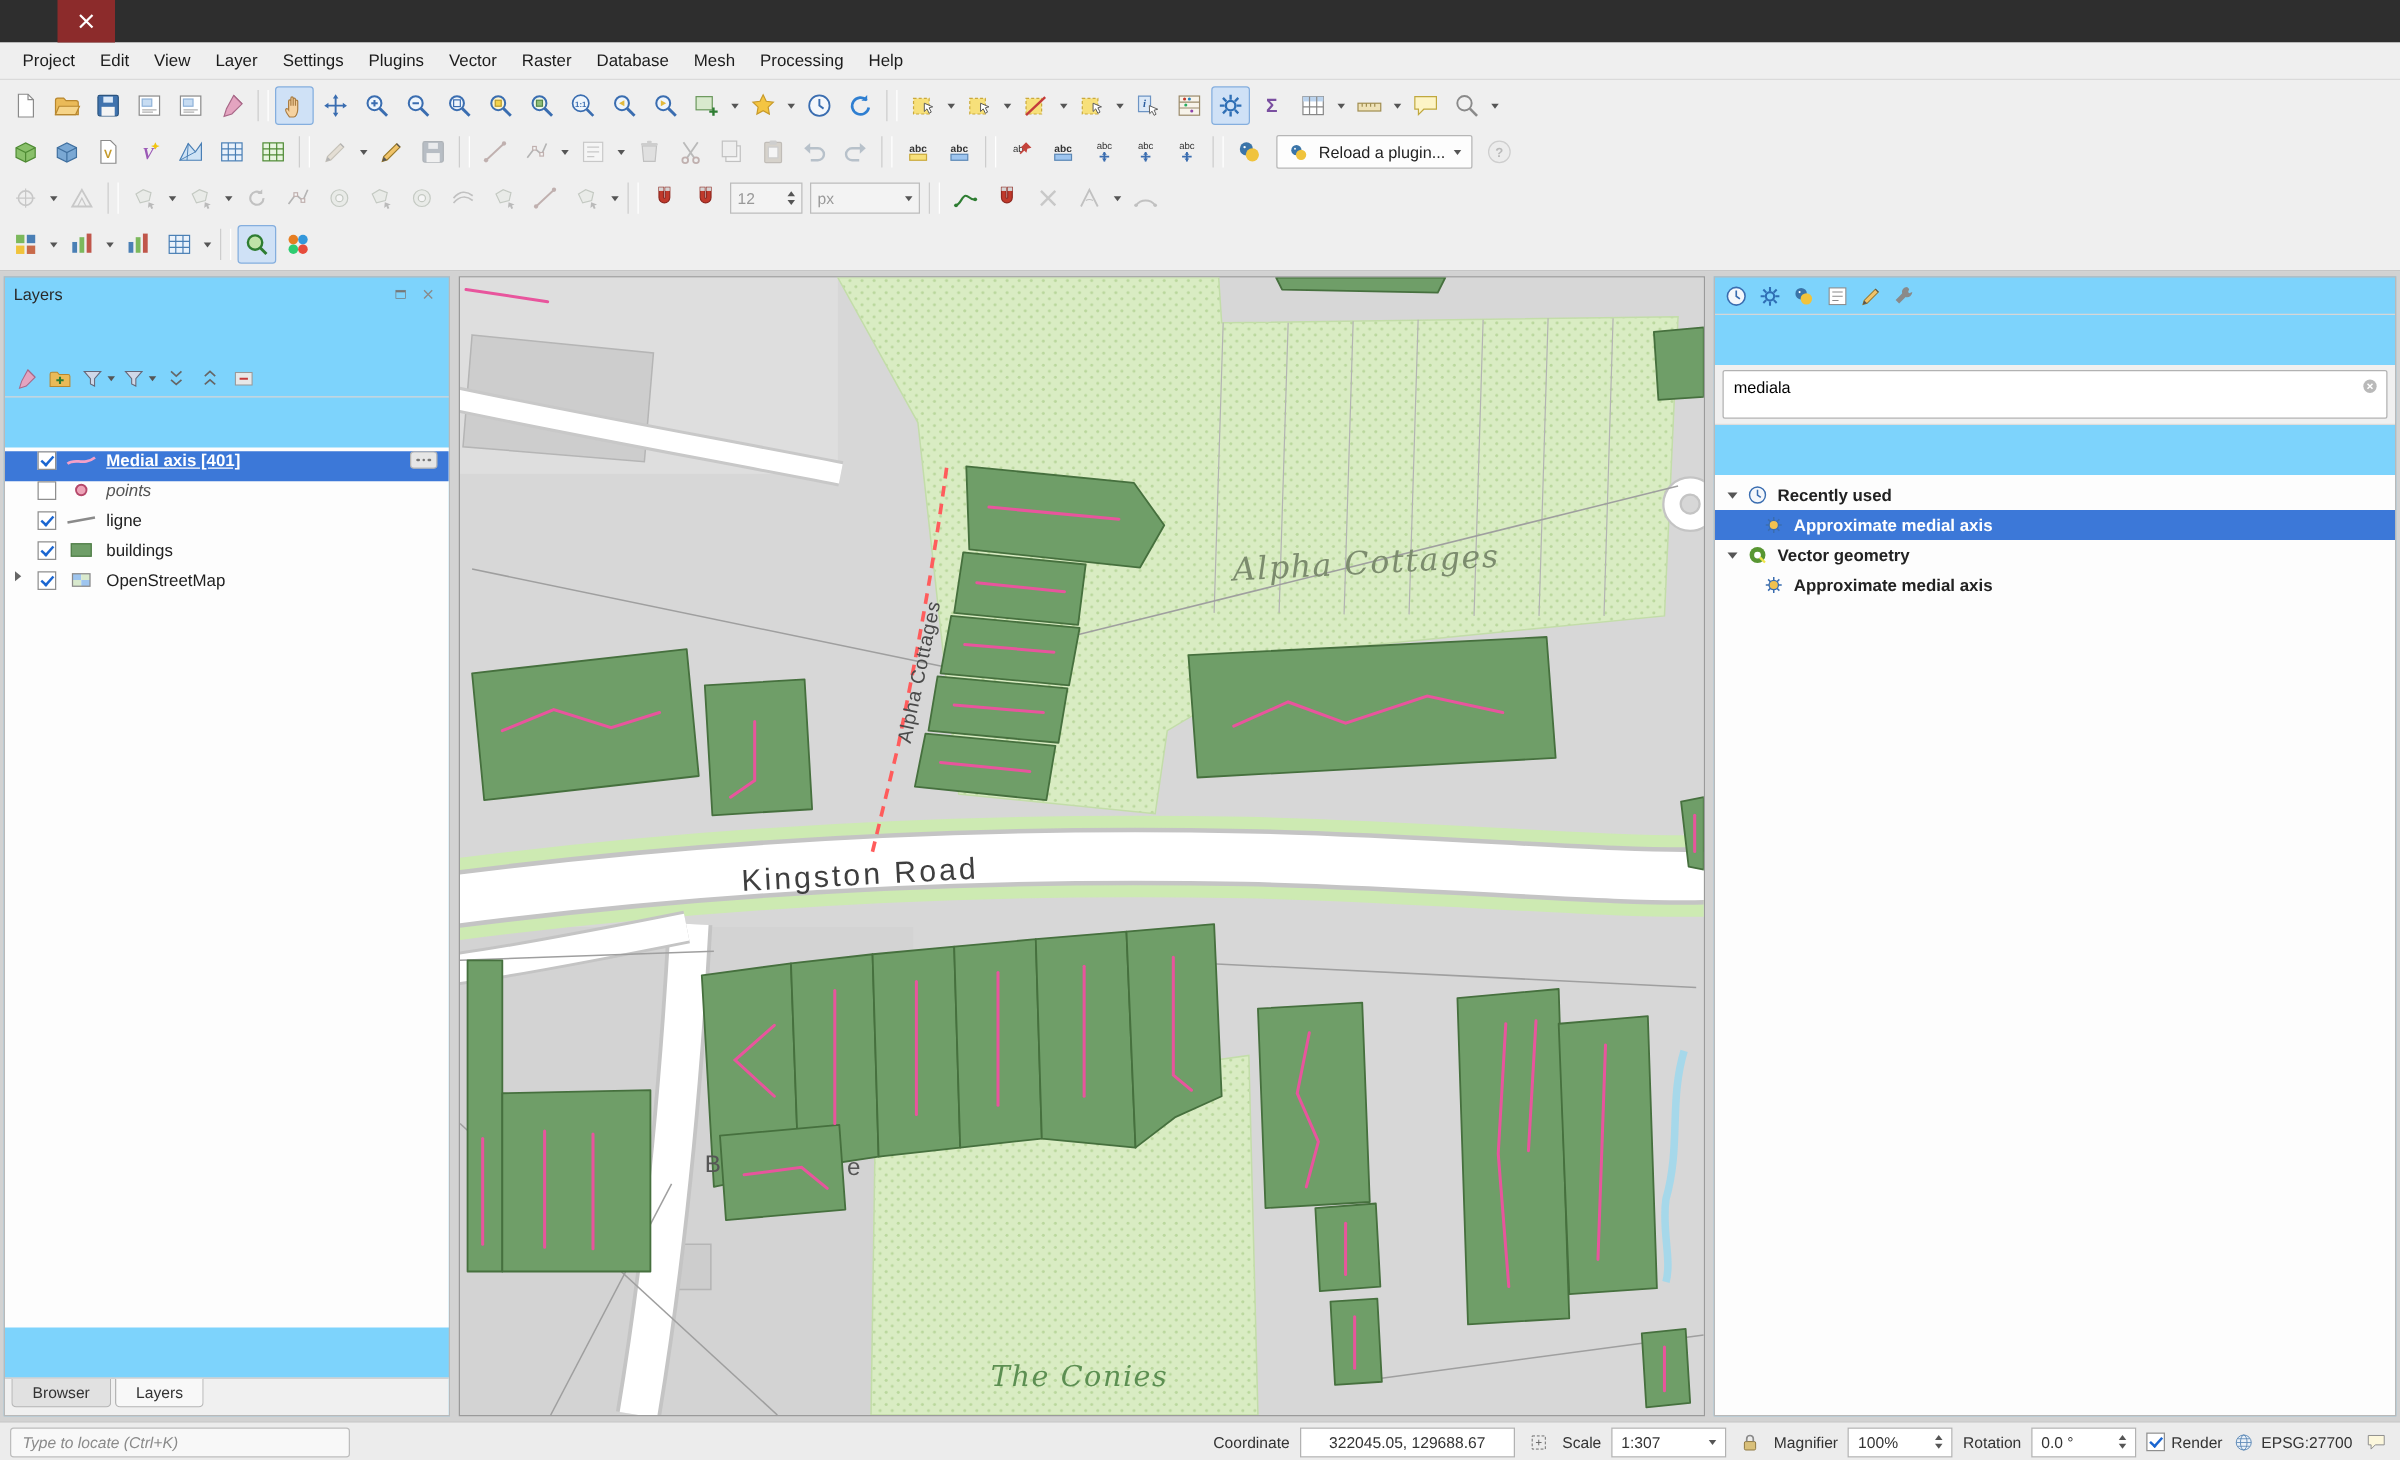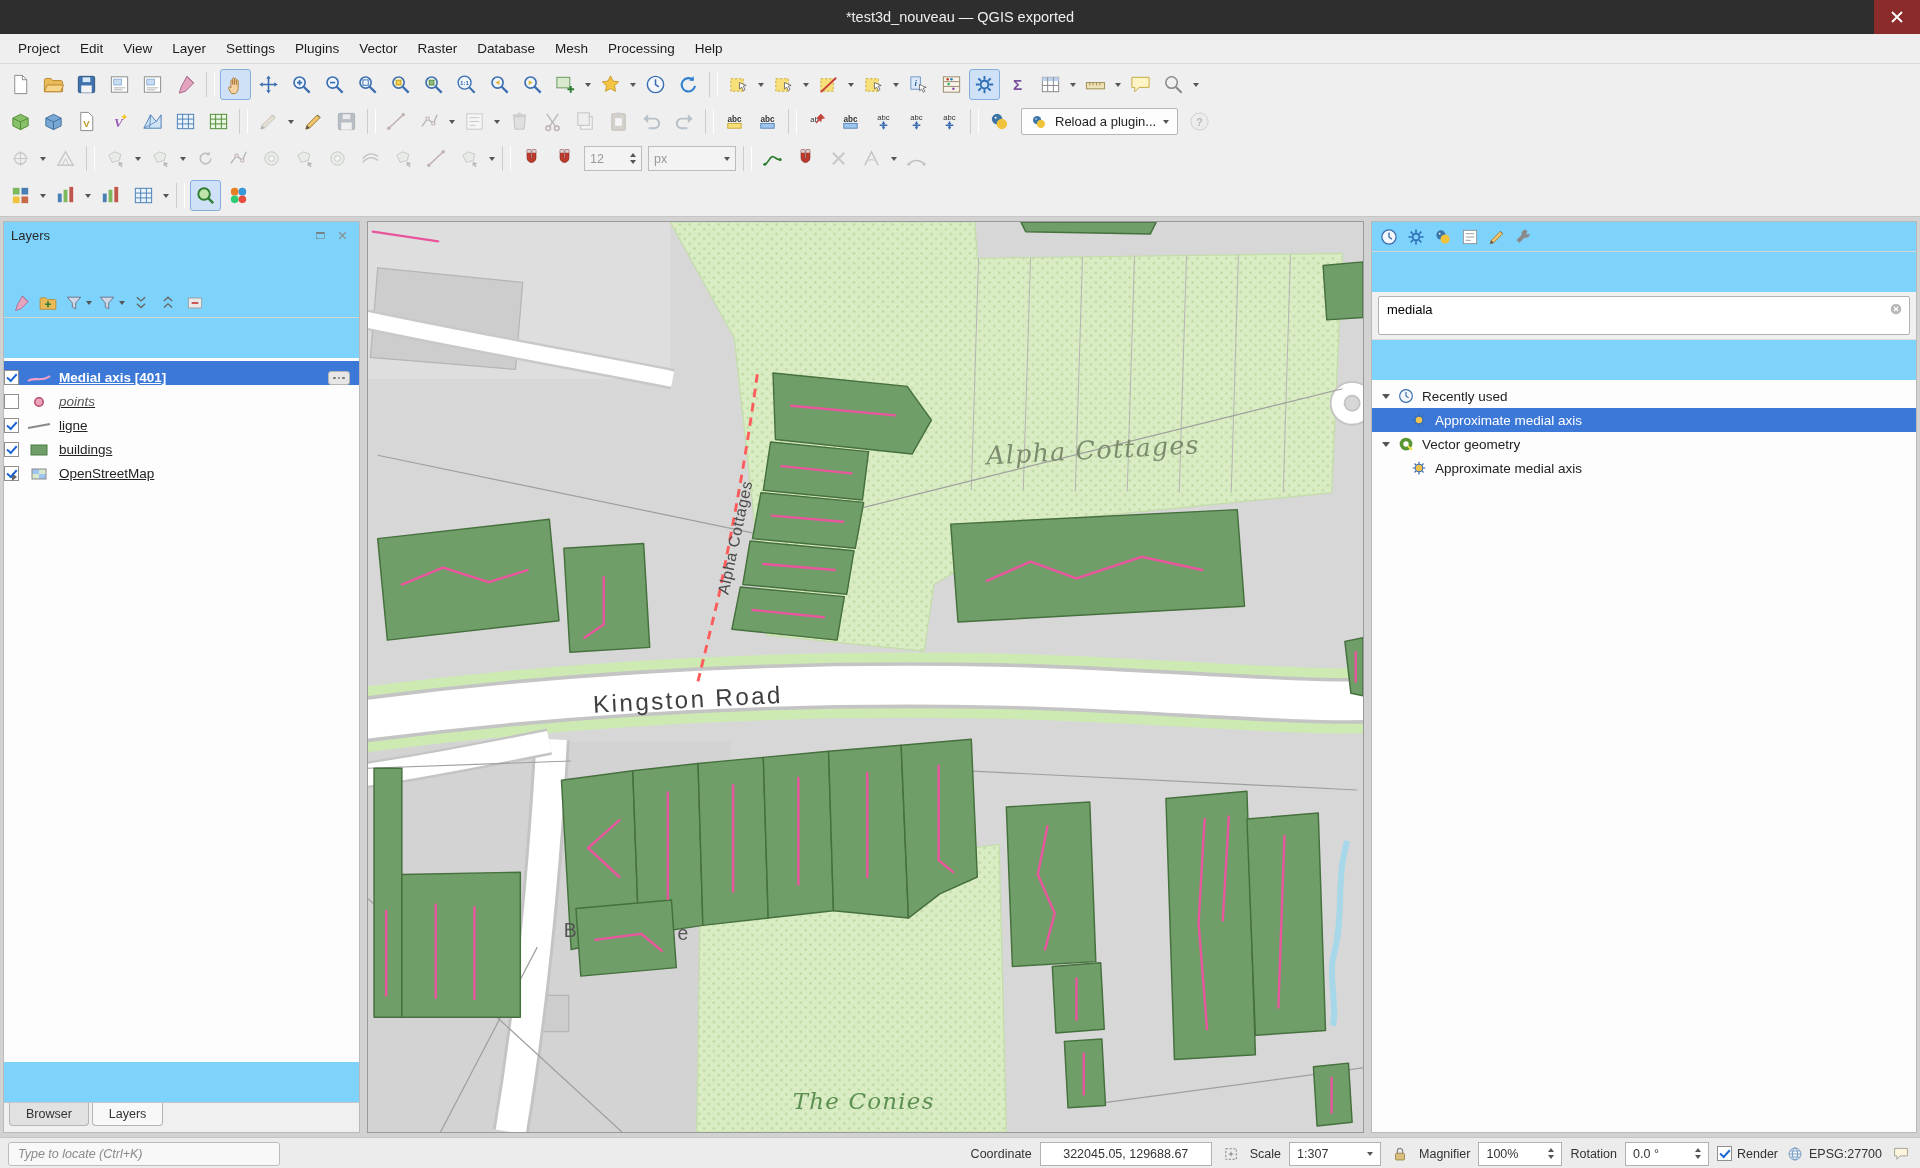--- a/index.html
+++ b/index.html
@@ -44,41 +44,41 @@
   .panel-hd { height:26px; display:flex; align-items:center; padding:0 7px; font-size:13px; color:#2a2a2a; flex:none; }
   .panel-hd .sp { flex:1; }
   .hd-btn { width:19px; height:19px; display:flex; align-items:center; justify-content:center; margin-left:3px; }
   .hd-btn svg { width:13px; height:13px; }
 
   .panel-tb { height:30px; display:flex; align-items:center; padding:0 4px; gap:1px; border-bottom:1px solid #d6d6d6; flex:none; }
   .sbtn { height:26px; min-width:26px; display:inline-flex; align-items:center; justify-content:center; gap:2px; border-radius:3px; padding:0 2px; }
   .sbtn svg { width:20px; height:20px; }
 
   .tree { flex:1; background:#fdfdfd; overflow:hidden; padding-top:3px; }
-  .lrow { height:24px; display:flex; align-items:flex-end; gap:7px; font-size:13.5px; position:relative;text-decoration:underline; }
+  .lrow { height:24px; display:flex; align-items:flex-start; gap:7px; padding-left:26px; font-size:13.5px; position:relative; }
   .lrow .tri-right { position:absolute; left:8px; }
   .lrow.sel { background:#3c78d8; color:#fff; }
   .lrow.sel .lbl { font-weight:bold; text-decoration:underline; }
   .lrow.italic .lbl { font-style:italic; color:#555; }
   .cb { width:15px; height:15px; border:1px solid #8f8f8f; background:#fff; flex:none; display:flex; align-items:center; justify-content:center; }
   .cb.on::after { content:""; width:8px; height:4px; border-left:2px solid #1b66d1; border-bottom:2px solid #1b66d1; transform:rotate(-48deg) translate(1px,-1px); }
   .lsym { width:26px; height:14px; flex:none; display:flex; align-items:center; justify-content:center; }
   .widgetbadge { margin-left:auto; margin-right:9px; width:22px; height:14px; border-radius:3px; background:#e6e6e6; border:1px solid #b5b5b5; display:flex; align-items:center; justify-content:center; gap:2px; }
   .widgetbadge i { width:2.5px; height:2.5px; background:#777; border-radius:50%; }
 
   .bottom-tabs { height:30px; display:flex; align-items:flex-start; padding:0 5px; gap:3px; background:#f0f0f0; border-top:1px solid #c6c6c6; flex:none; }
   .btab { padding:4px 16px; font-size:12.5px; border:1px solid #b5b5b5; border-top:none; background:#e1e1e1; border-radius:0 0 4px 4px; color:#333; }
   .btab.active { background:#f8f8f8; }
 
   .search-row { padding:4px 6px; border-bottom:1px solid #ddd; background:#f0f0f0; position:relative; flex:none; }
   .search-input { width:100%; height:39px; border:1px solid #b2b2b2; background:#fff; padding:0 26px 12px 8px; font-size:13px; border-radius:2px; font-family:"Liberation Sans",sans-serif; }
   .search-clear { position:absolute; right:12px; top:9px; width:16px; height:16px; }
   .search-clear svg { width:16px; height:16px; }
 
-  .ptree { flex:1; background:#fdfdfd; padding-top:4px; font-size:13.5px; }
+  .ptree { flex:1; background:#fdfdfd; padding-top:4px; font-size:13.5px;font-weight:bold; }
   .prow { height:24px; display:flex; align-items:center; gap:7px; padding-left:10px; position:relative; }
   .prow.item { padding-left:38px; }
   .prow.sel { background:#3c78d8; color:#fff; }
   .picon { width:18px; height:18px; flex:none; display:flex; }
   .picon svg { width:18px; height:18px; }
 
   .map-wrap { flex:1; border:1px solid #9a9a9a; background:#d7d7d7; min-width:0; }
   #map { width:100%; height:100%; display:block; }
 
   
@@ -447,21 +447,20 @@
       </symbol>
 <symbol id="s-dockwin" viewBox="0 0 24 24">
         <rect x="5" y="6" width="14" height="12" fill="none" stroke="#777"></rect>
         <rect x="5" y="6" width="14" height="3" fill="#777"></rect>
       </symbol>
 </defs>
 </svg>
 
 <div class="titlebar">
   <span class="spacer"></span>
-  <span class="title">*test3d_nouveau — QGIS exported</span>
   <span class="close-btn">
     <svg viewBox="0 0 14 14">
         <path d="M2 2l10 10M12 2L2 12" stroke="#fff" stroke-width="1.8"></path>
       </svg>
   </span>
 </div>
 
 <div class="menubar">
     <span class="menu-item">Project</span>
     <span class="menu-item">Edit</span>

